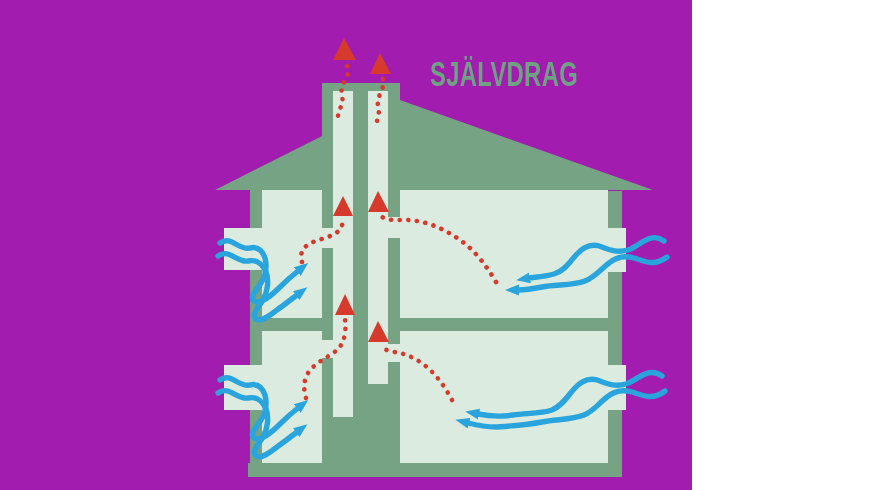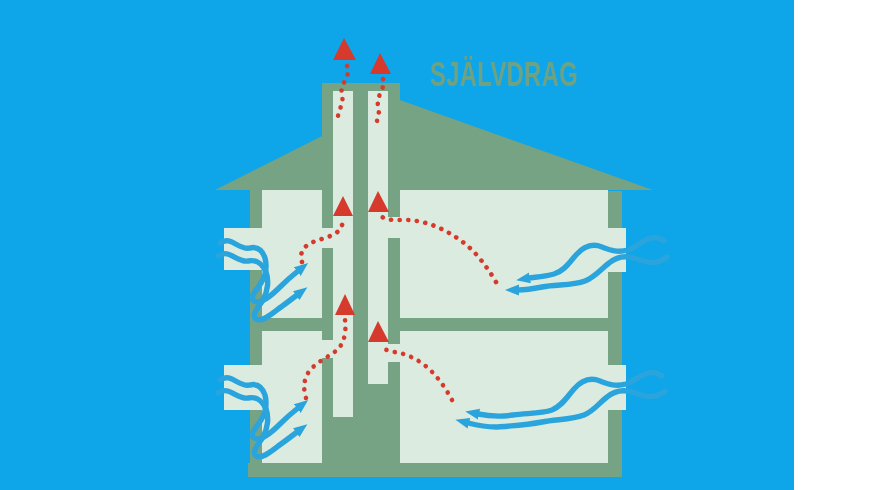--- a/index.html
+++ b/index.html
@@ -1,16 +1,16 @@
 <!DOCTYPE html>
 <html><head>
 <meta charset="utf-8">
 <style>
   html,body{margin:0;padding:0;background:#ffffff;}
-  .stage{position:relative;width:794px;height:490px;background:#0ea5e9;overflow:hidden;
+  .stage{position:relative;width:692px;height:490px;background:#a21caf;overflow:hidden;
          font-family:"Liberation Sans", sans-serif;}
   svg{display:block;}
   .title-text{font-family:"Liberation Sans", sans-serif;font-weight:bold;font-size:35px;letter-spacing:0.5px;}
 </style>
 </head>
 <body>
 
 <div class="stage">
 <svg width="870" height="490" viewBox="0 0 870 490">
 

